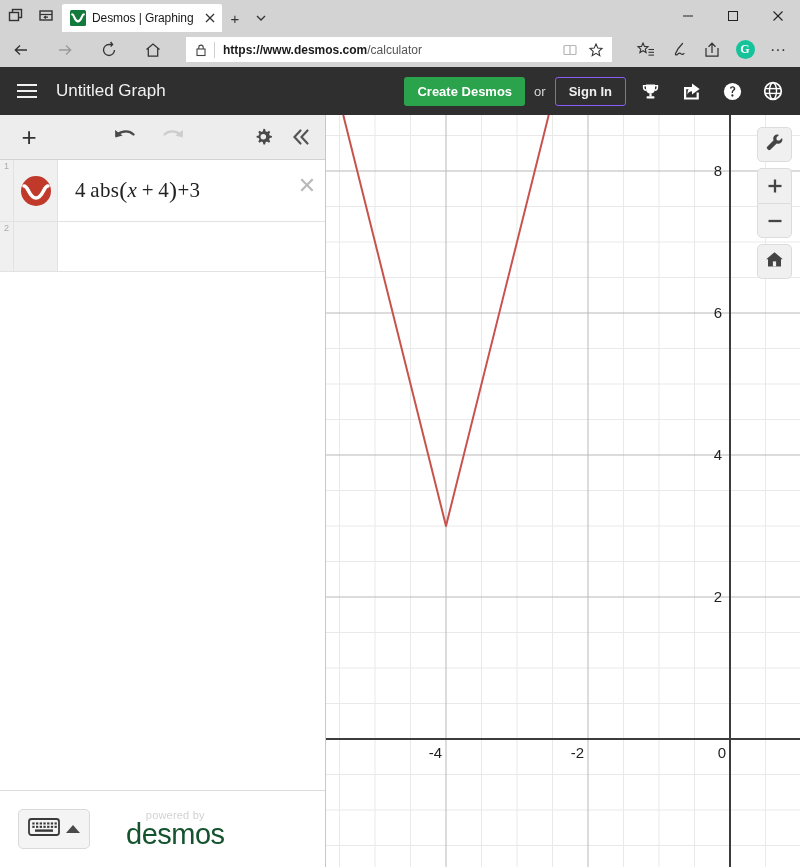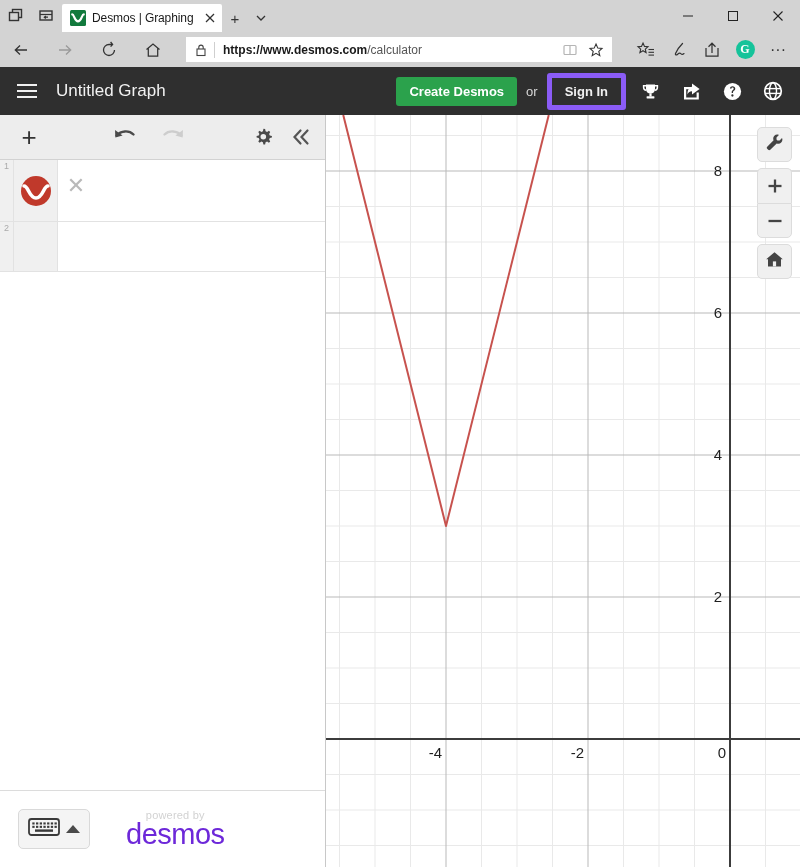--- a/index.html
+++ b/index.html
@@ -81,21 +81,21 @@
   .graph-title {
     color: #f2f2f2; font-size: 17px; margin-left: 12px; flex: 1 1 auto;
   }
   .btn-create {
     background: #2ba24c; color: #fff; font-size: 13px; font-weight: 700;
     padding: 7px 13px; border-radius: 3px; border: none; white-space: nowrap;
   }
   .or-text { color: #d8d8d8; font-size: 13px; margin: 12px 9px; }
   .btn-signin {
     background: transparent; color: #f0f0f0; font-size: 13px; font-weight: 700;
-    padding: 6px 13px; border-radius: 3px; border: 5px solid #8b5cf6; white-space: nowrap;
+    padding: 6px 13px; border-radius: 3px; border: 1px solid #8b5cf6; white-space: nowrap;
   }
   .hicon {
     width: 34px; height: 34px; margin-left: 7px; display: flex;
     align-items: center; justify-content: center; color: #fff;
   }
 
   .body { flex: 1 1 auto; display: flex; position: relative; }
 
   
   .panel {
@@ -148,21 +148,21 @@
     display: flex; align-items: center; padding: 0 18px; position: relative;
   }
   .kbd-btn {
     width: 72px; height: 40px; background: #f4f4f4; border: 1px solid #d9d9d9;
     border-radius: 5px; display: flex; align-items: center; justify-content: center; gap: 6px;
   }
   .kbd-caret { width: 0; height: 0; border-left: 7px solid transparent;
     border-right: 7px solid transparent; border-bottom: 8px solid #4a4a4a; }
   .powered { margin-left: 36px; display: flex; flex-direction: column; align-items: center; }
   .pw-top { font-size: 11px; color: #d2d2d2; letter-spacing: 0.2px; }
-  .pw-logo { font-size: 29px; color: #6d28d9; line-height: 0.95; letter-spacing: -0.5px; }
+  .pw-logo { font-size: 29px; color: #14532d; line-height: 0.95; letter-spacing: -0.5px; }
 
   
   .graphwrap { flex: 1 1 auto; position: relative; overflow: hidden; background: #fff; }
   .graph-svg { position: absolute; left: 0; top: 0; }
   .gctl {
     position: absolute; right: 8px; top: 12px; display: flex; flex-direction: column; gap: 6px;
     align-items: center;
   }
   .gctl-group { display: flex; flex-direction: column; background: transparent; }
   .gbtn {
@@ -398,20 +398,23 @@
 
           <div class="exprow r1">
             <div class="rownum">1</div>
             <div class="rowicon">
               <span class="curve-badge">
                 <svg width="32" height="32" viewBox="0 0 32 32">
                   <circle cx="16" cy="16" r="15" fill="#c0392b"></circle>
                   <path d="M4 11 C8.5 11 9 23 16 23 C23 23 23.5 11 28 11" fill="none" stroke="#ffffff" stroke-width="3.6" stroke-linecap="round"></path>
                 </svg>
               </span>
+            </div>
+            <div class="exprbody">
+              <span class="math">4 <span class="fn">abs</span><span class="paren">(</span><span class="var">x</span> + 4<span class="paren">)</span>+3</span>
             </div>
             <div class="row-x">✕</div>
           </div>
 
           <div class="exprow r2">
             <div class="rownum">2</div>
             <div class="rowicon blank"></div>
             <div class="exprbody"></div>
           </div>
 

